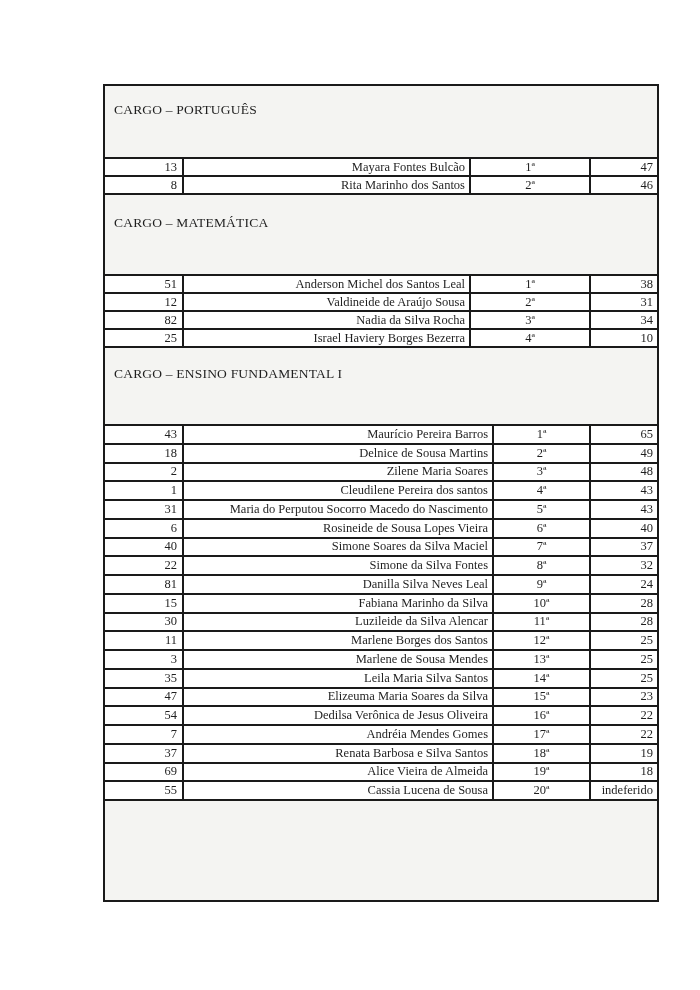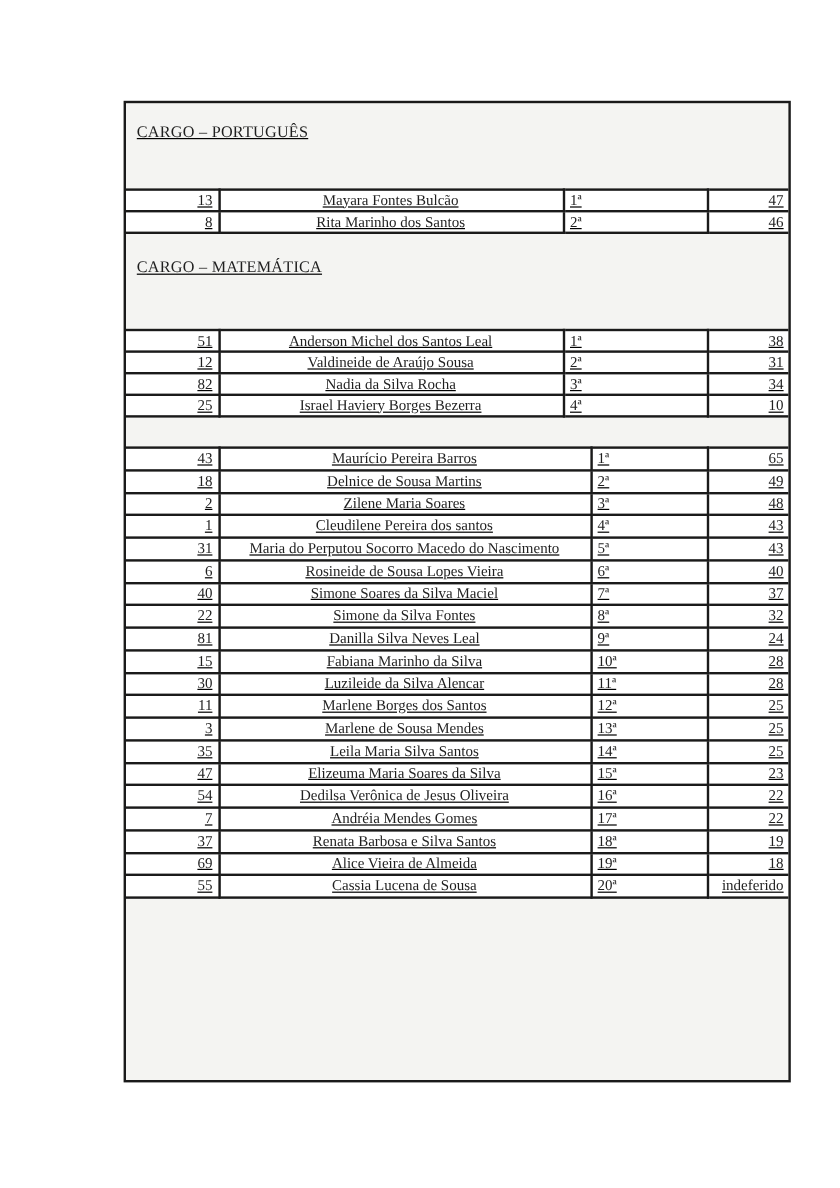--- a/index.html
+++ b/index.html
@@ -10,21 +10,20 @@
     background:var(--page-bg,#ffffff);
     font-family:"Liberation Serif","DejaVu Serif",serif;
     overflow:hidden;
   }
   .sheet{
     position:absolute;left:103px;top:84px;
     width:556px;height:818px;
     box-sizing:border-box;
     border:2px solid var(--border,#1a1a1a);
     background:var(--sheet-bg,#f4f4f2);
-    text-decoration:underline;
   }
   .section-title{
     display:flex;align-items:center;
     padding-left:9px;
     font-size:13.5px;
     letter-spacing:.2px;
     color:var(--text,#1f1f1f);
   }
   .st0{height:47px}
   .st1{height:55px}
@@ -43,22 +42,22 @@
     font-size:12.5px;
     color:var(--text,#1f1f1f);
     padding:0 4px;
     vertical-align:middle;
     overflow:hidden;
     white-space:nowrap;
   }
   .results-table td:first-child{border-left:none}
   .results-table td:last-child{border-right:none}
   td.c-num{text-align:right;padding-right:5px}
-  td.c-name{text-align:center;padding-left:2px}
-  td.c-class{text-align:left}
+  td.c-name{text-align:right;padding-left:2px}
+  td.c-class{text-align:center}
   td.c-score{text-align:right;padding-right:4px}
 </style>
 </head>
 <body>
 
 <div class="page" style="--page-bg: #ffffff; --sheet-bg: #f4f4f2; --row-bg: #ffffff; --border: #1a1a1a; --text: #1f1f1f;">
   <div class="sheet" id="sheet">
       <div class="section-title st0">CARGO – PORTUGUÊS</div>
       <table class="results-table s0">
         <colgroup>
@@ -110,20 +109,21 @@
             <td class="c-score">34</td>
           </tr>
           <tr>
             <td class="c-num">25</td>
             <td class="c-name">Israel Haviery Borges Bezerra</td>
             <td class="c-class">4ª</td>
             <td class="c-score">10</td>
           </tr>
         </tbody>
       </table>
+      <div class="section-title st2">CARGO – ENSINO FUNDAMENTAL I</div>
       <table class="results-table s2">
         <colgroup>
           <col style="width: 78px;">
           <col style="width: 310px;">
           <col style="width: 97px;">
           <col style="width: 67px;">
         </colgroup>
         <tbody>
           <tr>
             <td class="c-num">43</td>

